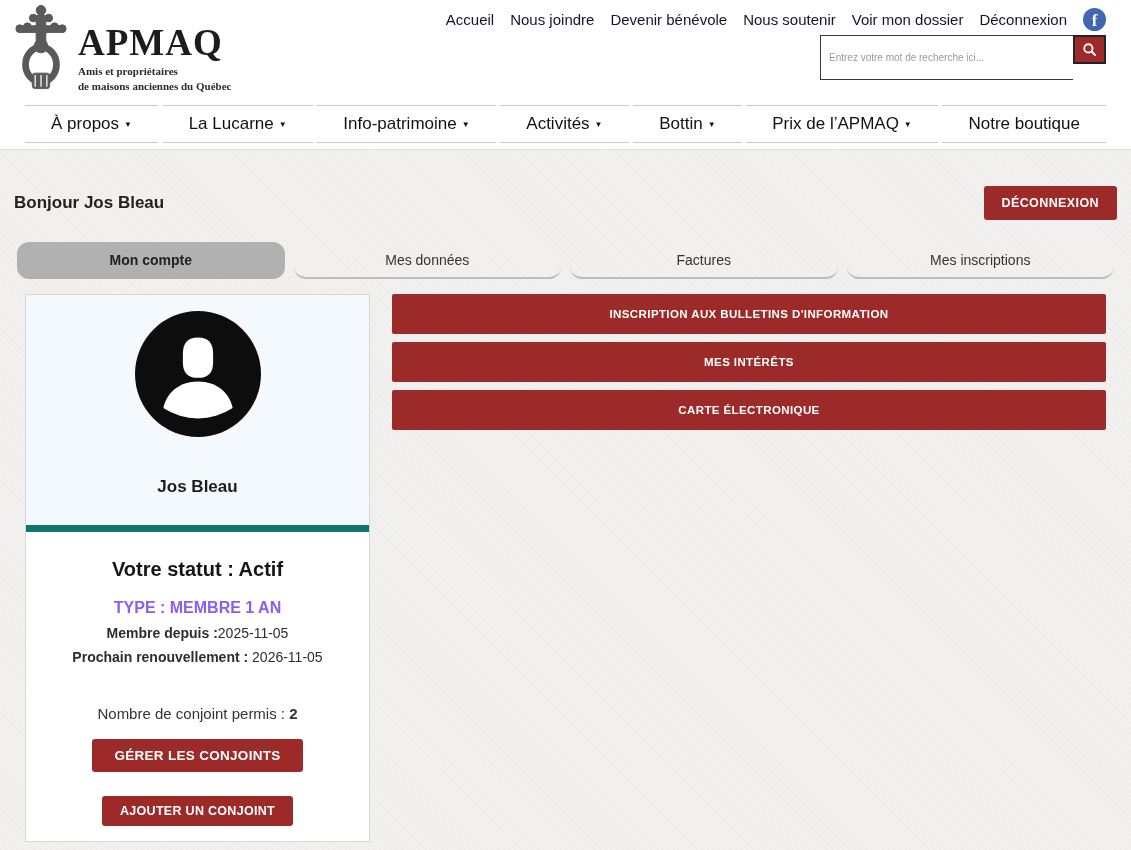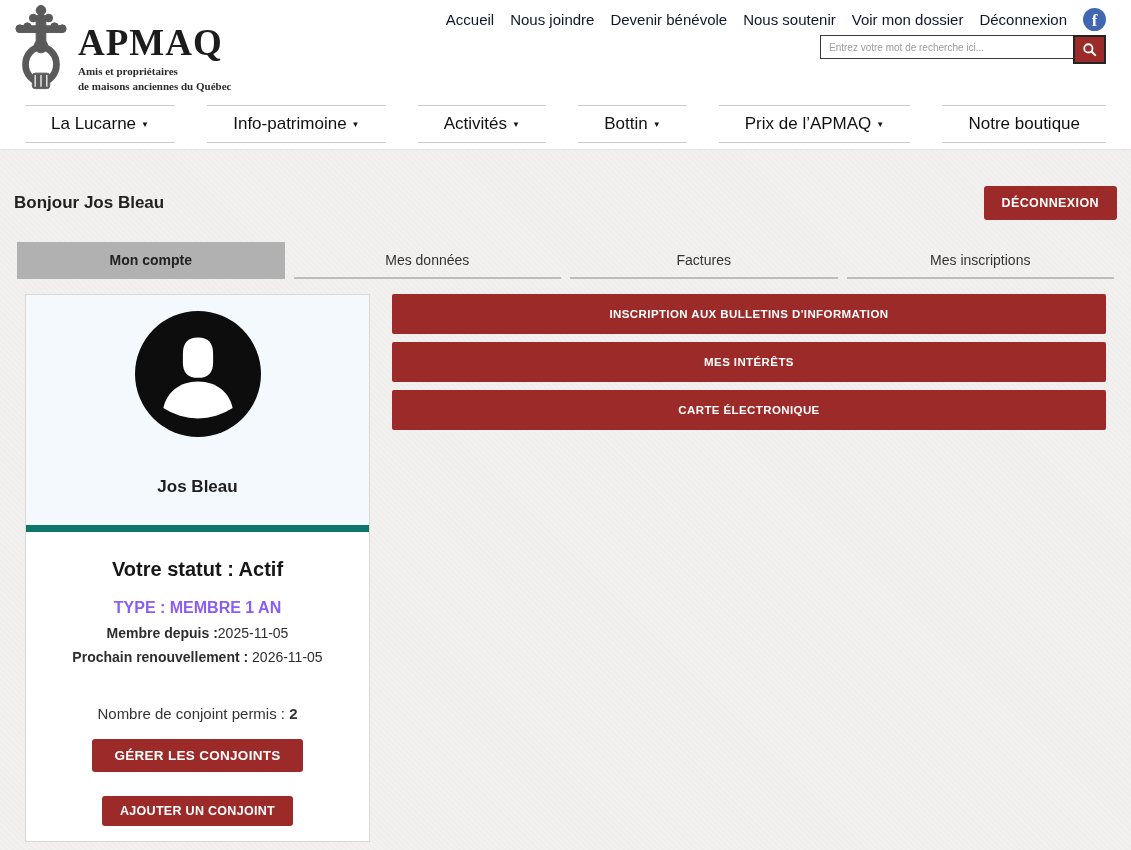--- a/index.html
+++ b/index.html
@@ -19,41 +19,41 @@
   .logo-text { padding-top:22px; }
   .logo-title { font-family:"Liberation Serif", serif; font-weight:bold; font-size:37px; color:#1c1c1c; line-height:1; letter-spacing:1px; }
   .logo-tagline { font-family:"Liberation Serif", serif; font-weight:bold; font-size:11px; color:#2b2b2b; line-height:1.35; margin-top:3px; }
 
   .util-nav { position:absolute; top:8px; right:25px; display:flex; align-items:center; gap:16px; }
   .util-link { font-size:15px; color:#0f172a; text-decoration:none; cursor:pointer; white-space:nowrap; }
   .fb-icon { width:23px; height:23px; border-radius:50%; background:#4267B2; color:#fff; display:flex; align-items:center; justify-content:center; font-family:"Liberation Serif", serif; font-weight:bold; font-size:17px; cursor:pointer; }
   .fb-icon::after { content:"f"; position:relative; top:1px; }
 
   .search-row { position:absolute; top:35px; right:25px; display:flex; }
-  .search-input { width:253px; height:24px; border:1px solid #3a3a3a; border-right:none; padding:0 8px; font-size:10px; color:#555; outline:none; font-family:"Liberation Sans", sans-serif; }
+  .search-input { width:253px; height:45px; border:1px solid #3a3a3a; border-right:none; padding:0 8px; font-size:10px; color:#555; outline:none; font-family:"Liberation Sans", sans-serif; }
   .search-input::placeholder { color:#9a9a9a; }
   .search-btn { width:33px; height:29px; background:#9c2a28; border:2px solid #242424; cursor:pointer; display:flex; align-items:center; justify-content:center; }
 
   .main-nav { position:absolute; left:0; bottom:6px; width:100%; display:flex; justify-content:space-between; padding:0 25px; }
   .nav-item { font-size:17px; color:#111; padding:8px 26px; border-top:1px solid #c9c9c9; border-bottom:1px solid #c9c9c9; cursor:pointer; white-space:nowrap; }
   .nav-item .caret { display:inline-block; margin-left:5px; font-size:11px; position:relative; top:-2px; color:#111; }
   .nav-item.has-caret .caret::after { content:"▼"; font-size:8px; }
 
   
   .content {
     flex:1; position:relative;
     background-color:#f2f1ef;
     background-image:repeating-linear-gradient(45deg, rgba(0,0,0,0.013) 0 2px, rgba(255,255,255,0.02) 2px 4px);
   }
   .greet-row { display:flex; align-items:center; justify-content:space-between; padding:36px 14px 0 14px; }
   .greeting { font-size:17px; font-weight:bold; color:#222; }
   .logout-btn { background:#9c2a28; color:#fff; border:none; border-radius:3px; font-weight:bold; font-size:12.5px; letter-spacing:0.4px; padding:10px 18px; cursor:pointer; font-family:"Liberation Sans", sans-serif; }
 
   .tabs { display:flex; margin:22px 17px 0 17px; }
-  .tab { flex:1; text-align:center; font-size:14px; color:#333; padding:10px 0 9px 0; border-bottom:2px solid #bdbdbd; margin-right:9px; cursor:pointer; }
+  .tab { flex:1; text-align:center; font-size:14px; color:#333; padding:10px 0 9px 0; border-bottom:2px solid #bdbdbd; margin-right:9px; cursor:pointer;border-radius:12px; }
   .tab:last-child { margin-right:0; }
   .tab.active { background:#b1b1b1; border-bottom:2px solid #b1b1b1; font-weight:bold; color:#222; }
 
   .cols { display:flex; margin:15px 25px 0 25px; align-items:flex-start; }
 
   
   .card { width:345px; flex:none; background:#fff; border:1px solid #d9d8d6; height:548px; }
   .card-top { background:#f3f9fd; border-bottom:7px solid #0f766e; text-align:center; padding:16px 0 28px 0; }
   .avatar { width:126px; height:126px; margin:0 auto; }
   .member-name { font-size:17px; font-weight:bold; color:#1d1d1d; margin-top:36px; }
@@ -123,20 +123,21 @@
       <input class="search-input" type="text" placeholder="Entrez votre mot de recherche ici..." style="">
       <button class="search-btn">
         <svg width="15" height="15" viewBox="0 0 20 20">
           <circle cx="8.5" cy="8.5" r="5.5" fill="none" stroke="#fff" stroke-width="2.4"></circle>
           <line x1="12.8" y1="12.8" x2="17.5" y2="17.5" stroke="#fff" stroke-width="2.8" stroke-linecap="round"></line>
         </svg>
       </button>
     </div>
 
     <div class="main-nav">
+      <div class="nav-item has-caret"><span>À propos</span><span class="caret"></span></div>
       <div class="nav-item has-caret"><span>La Lucarne</span><span class="caret"></span></div>
       <div class="nav-item has-caret"><span>Info-patrimoine</span><span class="caret"></span></div>
       <div class="nav-item has-caret"><span>Activités</span><span class="caret"></span></div>
       <div class="nav-item has-caret"><span>Bottin</span><span class="caret"></span></div>
       <div class="nav-item has-caret"><span>Prix de l’APMAQ</span><span class="caret"></span></div>
       <div class="nav-item"><span>Notre boutique</span></div>
     </div>
   </div>
 
   <div class="content">

